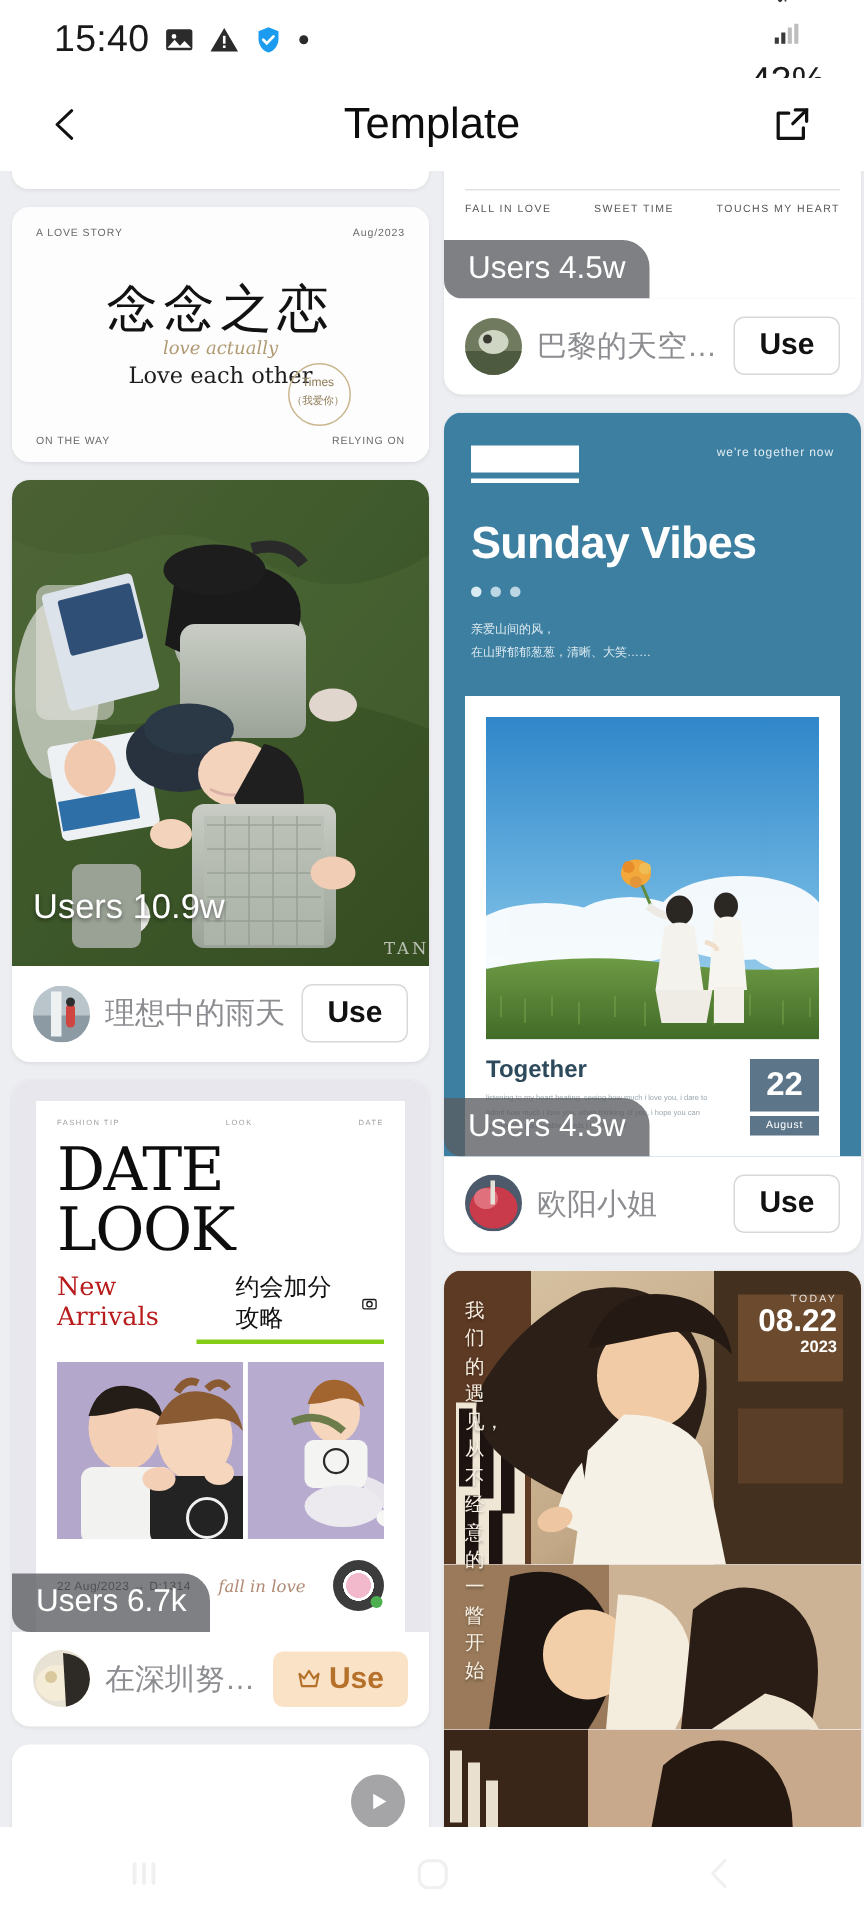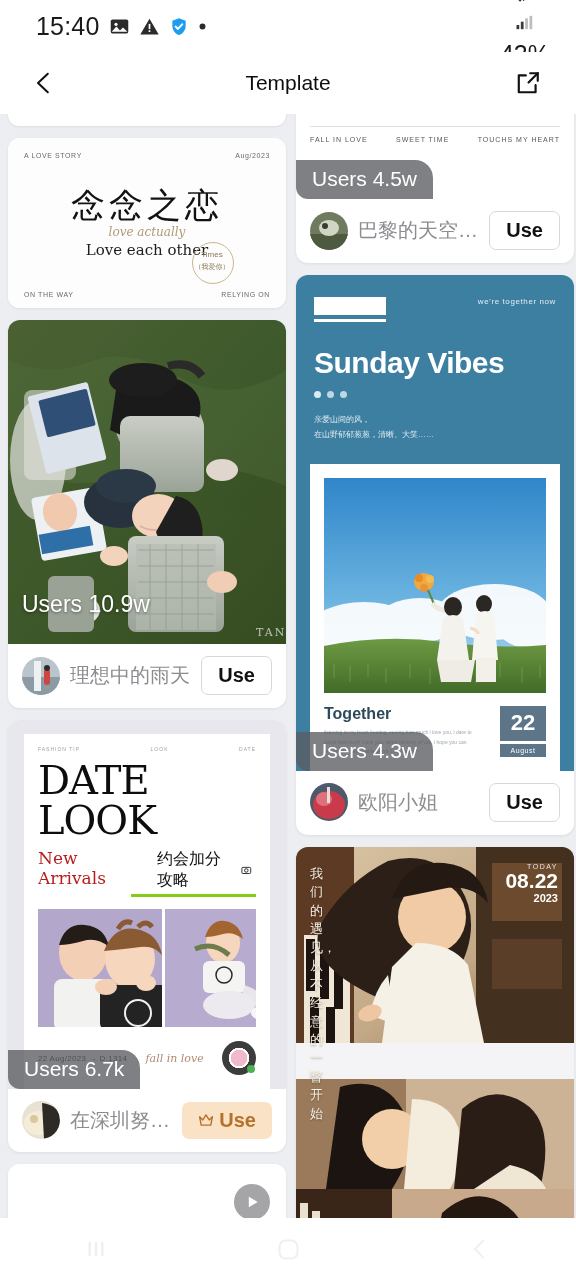--- a/index.html
+++ b/index.html
@@ -25,21 +25,21 @@
 
   
   .header {
     height: 62px; background: #ffffff;
     display: flex; align-items: center; position: relative;
     padding: 0 26px 0 22px;
   }
   .hdr-back { width: 44px; height: 44px; display: flex; align-items: center; justify-content: center; }
   .hdr-title {
     position: absolute; left: 0; right: 0; text-align: center;
-    font-size: 21px; color: #0d0d0d; pointer-events: none;
+    font-size: 29px; color: #0d0d0d; pointer-events: none;
   }
   .hdr-share { margin-left: auto; width: 44px; height: 44px; display: flex; align-items: center; justify-content: center; }
 
   
   .feed {
     position: absolute; top: 114px; left: 0; right: 0; bottom: 62px;
     background: #edeef1; overflow: hidden;
     display: flex; gap: 10px; padding: 0 8px;
   }
   .col { width: 278px; display: flex; flex-direction: column; gap: 12px; }
@@ -558,21 +558,21 @@
             </svg>
           </div>
           <div class="cname">欧阳小姐</div>
           <button class="use-btn">Use</button>
         </div>
       </div>
 
       <div class="card">
         <div class="thumb t-warm" style="height:430px;">
 
-          <div class="strip" style="height:232px;">
+          <div class="strip" style="height:196px;">
             <svg width="278" height="196" viewBox="0 0 278 196" preserveAspectRatio="none">
               <defs>
                 <linearGradient id="warm1" x1="0" y1="0" x2="1" y2="1">
                   <stop offset="0" stop-color="#d9c5a6"></stop>
                     <stop offset=".6" stop-color="#c2a886"></stop>
                     <stop offset="1" stop-color="#8a6848"></stop>
                 </linearGradient>
               </defs>
               <rect width="278" height="196" fill="url(#warm1)"></rect>
               <rect x="0" y="0" width="58" height="196" fill="#5d3a24"></rect>

